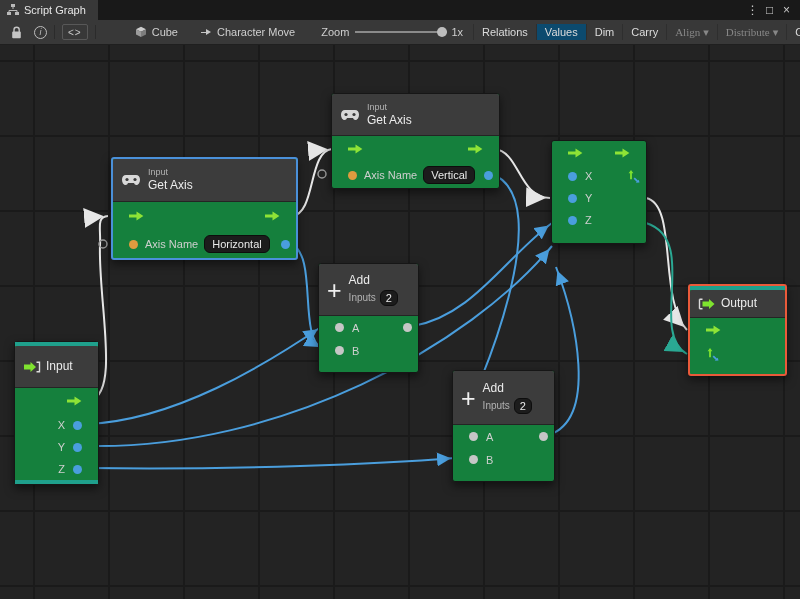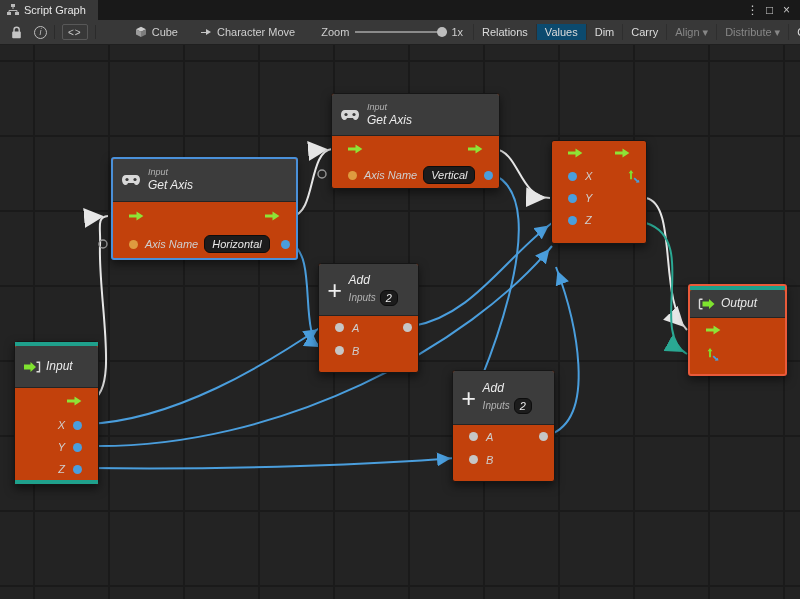--- a/index.html
+++ b/index.html
@@ -29,35 +29,35 @@
               display:flex; align-items:center; color:#c9c9c9; font-size:10px;
               letter-spacing:1px; }
   .tb-group { display:flex; align-items:center; gap:5px; }
   .slider-track { width:92px; height:2px; background:#8b8b8b; position:relative;
                   margin:0 4px 0 6px; }
   .slider-handle { position:absolute; right:0; top:-4px; width:10px; height:10px;
                    border-radius:50%; background:#bdbdbd; }
   .tbtn { padding:0 8px; height:16px; display:flex; align-items:center; gap:3px;
           border-left:1px solid #2e2e2e; color:#dcdcdc; }
   .tbtn.active { background:#0c4a6e; }
-  .tbtn.disabled { color:#878787; }
+  .tbtn.disabled { color:#878787;font-family:Liberation Serif, serif; }
 
   
   .canvas-bg { position:absolute; top:45px; left:0; width:800px; height:554px;
                background-color:#232323;
                background-image:
                  linear-gradient(#1a1a1a 2px, transparent 2px),
                  linear-gradient(90deg, #1a1a1a 2px, transparent 2px);
                background-size:75px 75px; background-position:33px 15px; z-index:0; }
   .wires { position:absolute; top:0; left:0; width:800px; height:599px; z-index:1; }
 
   
-  .node { position:absolute; z-index:2; background:#c2410c;
+  .node { position:absolute; z-index:2; background:#15803d;
           border:1px solid #161616; border-radius:3px;
-          box-shadow:0 4px 10px rgba(0,0,0,.5);font-style:italic; }
+          box-shadow:0 4px 10px rgba(0,0,0,.5); }
   .node.selected-blue { border:2px solid #4a90d9; }
   .node.selected-red  { border:2px solid #ea5a3a; }
   .nhead { background:#3c3c3c; border-bottom:1px solid #242424;
            display:flex; align-items:center; gap:7px; padding:5px 8px;
            border-radius:2px 2px 0 0; }
   .ncat  { font-size:9px; color:#b2b2b2; line-height:1.2; }
   .ntitle{ font-size:12px; color:#ececec; line-height:1.2; }
   .row { position:relative; display:flex; align-items:center; padding:0 16px; }
   .row.flow { justify-content:space-between; }
   .plabel { font-size:11px; color:#cfcfcf; }

